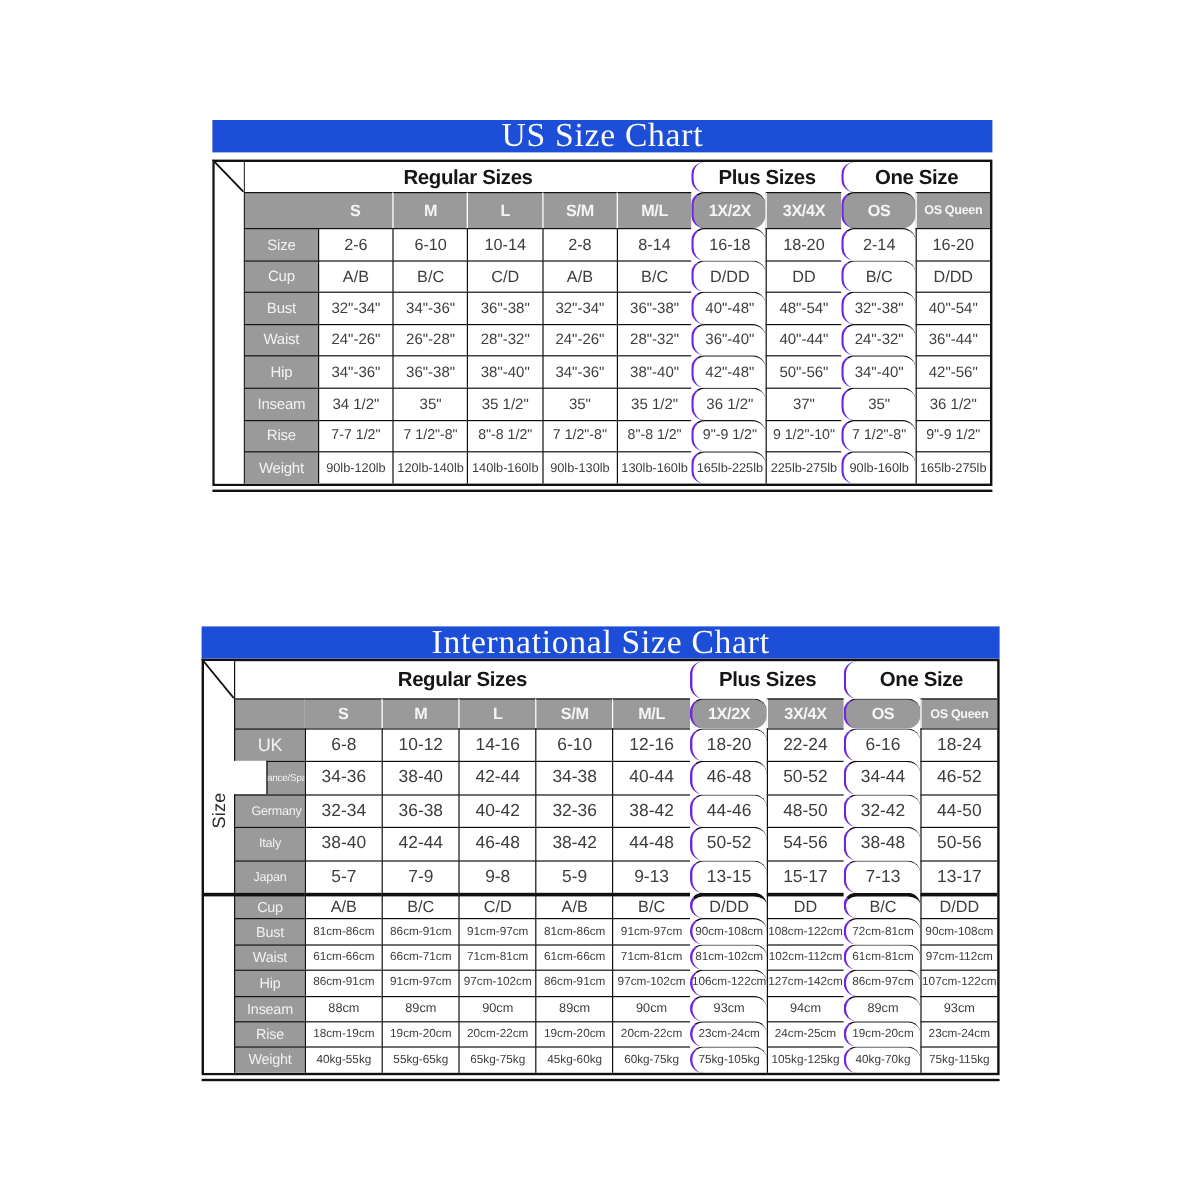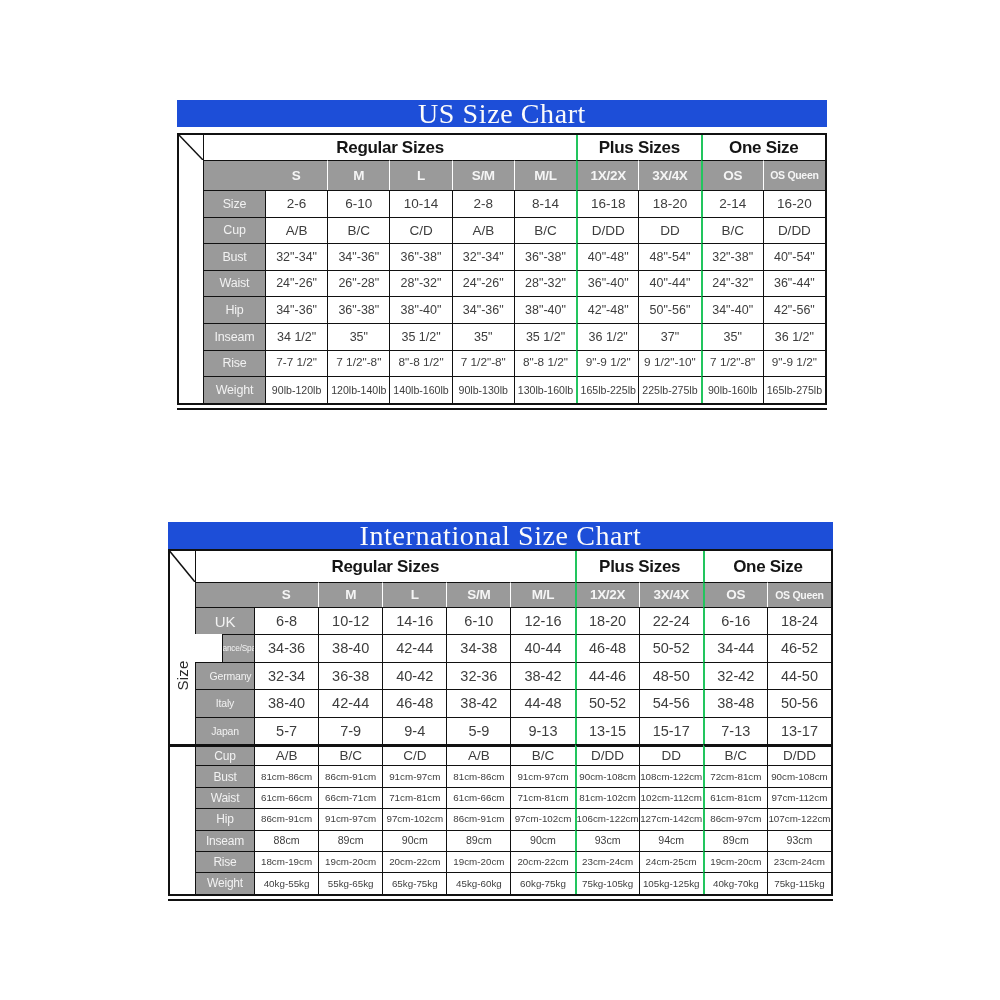--- a/index.html
+++ b/index.html
@@ -51,21 +51,21 @@
     line-height: 1;
   }
   .r1 { border-top: none; }
   .strip { border: none; position: relative; background: #fff; grid-column: 1; }
   .strip svg { position: absolute; top: -2px; left: -2px; }
 
   .group { font-weight: bold; font-size: 17px; color: #151515; letter-spacing: -0.3px; }
   .ghead { background: #9a9a9a; color: #f5f5f5; font-weight: bold; font-size: 13.5px; letter-spacing: -0.3px; }
   .nosep { border-left: none; }
   .wsep  { border-left: 1.5px solid #fff; }
-  .gb    { border-left: 2px solid #22c55e; }
+  .gb    { border-left: 2px solid #6d28d9; border-radius: 11px; }
   .queen { font-size: 10.5px; text-align: right; }
 
   .lbl { background: #9a9a9a; color: #f2f2f2; letter-spacing: -0.2px; }
   .thick { border-top: 3px solid #111; }
 
   .side-label-box {
     position: absolute; left: 0; width: 100%;
     display: flex; align-items: center; justify-content: center;
   }
   .side-label-box span {
@@ -250,21 +250,21 @@
       <div class="cell d15">46-48</div>
       <div class="cell d15">38-42</div>
       <div class="cell d15">44-48</div>
       <div class="cell d15 gb">50-52</div>
       <div class="cell d15">54-56</div>
       <div class="cell d15 gb">38-48</div>
       <div class="cell d15">50-56</div>
       <div class="cell lbl l10" style="grid-column: 2;">Japan</div>
       <div class="cell d15">5-7</div>
       <div class="cell d15">7-9</div>
-      <div class="cell d15">9-4</div>
+      <div class="cell d15">9-8</div>
       <div class="cell d15">5-9</div>
       <div class="cell d15">9-13</div>
       <div class="cell d15 gb">13-15</div>
       <div class="cell d15">15-17</div>
       <div class="cell d15 gb">7-13</div>
       <div class="cell d15">13-17</div>
       <div class="cell lbl l12 thick" style="grid-column: 2;">Cup</div>
       <div class="cell d14 thick">A/B</div>
       <div class="cell d14 thick">B/C</div>
       <div class="cell d14 thick">C/D</div>

